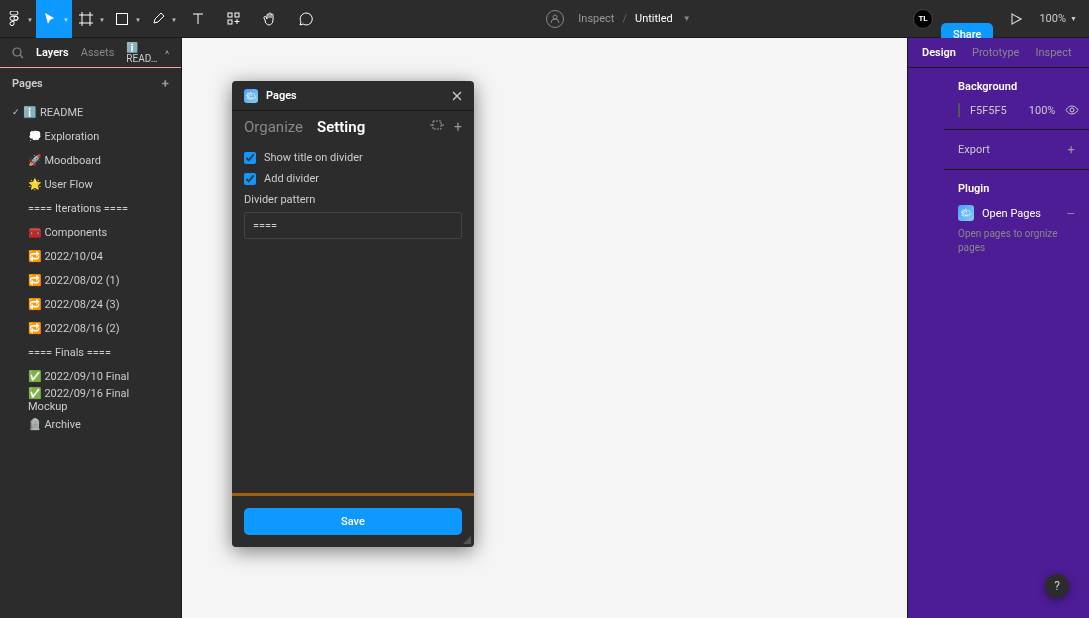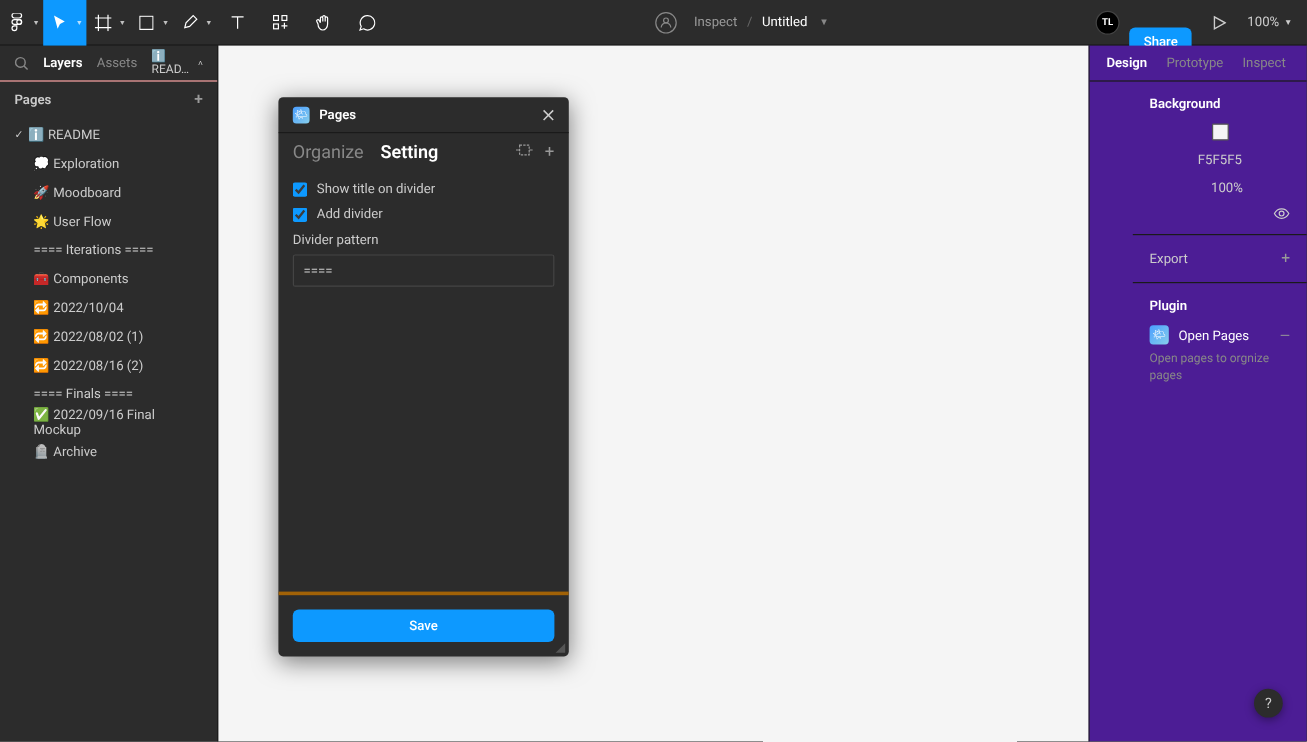--- a/index.html
+++ b/index.html
@@ -48,21 +48,21 @@
     .canvas { flex: 1; background: #f5f5f5; position: relative; }
     
     
     .right-panel { width: 182px; background: #4c1d95; border-left: 1px solid #1a1a1a; display: flex; flex-direction: column; }
     .right-tabs { height: 30px; display: flex; align-items: center; padding: 0 14px; gap: 16px; border-bottom: 1px solid #1a1a1a; }
     .right-tab { color: #888; font-size: 11px; cursor: pointer; }
     .right-tab.active { color: #fff; font-weight: 600; }
     
     .section { padding: 12px 14px; border-bottom: 1px solid #1a1a1a; margin-left: 36px; }
     .section-title { font-size: 11px; color: #fff; font-weight: 600; margin-bottom: 10px; }
-    .bg-row { display: flex; align-items: center; gap: 10px; font-size: 11px; color: #ccc; flex-direction: column; }
+    .bg-row { display: flex; align-items: center; gap: 10px; font-size: 11px; color: #ccc; }
     .color-swatch { width: 14px; height: 14px; background: #f5f5f5; border: 1px solid #555; border-radius: 1px; }
     .eye-icn { margin-left: auto; color: #ccc; }
     .export-row { display: flex; align-items: center; justify-content: space-between; color: #ccc; }
     .export-row .plus { color: #999; cursor: pointer; font-size: 13px; }
     
     .plugin-row { display: flex; align-items: center; gap: 8px; color: #fff; font-size: 11px; margin-bottom: 6px; }
     .plugin-icn { width: 16px; height: 16px; background: linear-gradient(135deg, #4a9eff, #87ceeb); border-radius: 3px; display: flex; align-items: center; justify-content: center; font-size: 9px; }
     .plugin-row .minus { margin-left: auto; color: #999; }
     .plugin-desc { color: #888; font-size: 10px; line-height: 1.4; }
     
@@ -209,22 +209,24 @@
 
     <div class="pages-list" id="pages-list">
         <div class="page-item selected">ℹ️ README</div>
         <div class="page-item">💭 Exploration</div>
         <div class="page-item">🚀 Moodboard</div>
         <div class="page-item">🌟 User Flow</div>
         <div class="page-item">==== Iterations ====</div>
         <div class="page-item">🧰 Components</div>
         <div class="page-item">🔁 2022/10/04</div>
         <div class="page-item">🔁 2022/08/02 (1)</div>
+        <div class="page-item">🔁 2022/08/24 (3)</div>
         <div class="page-item">🔁 2022/08/16 (2)</div>
         <div class="page-item">==== Finals ====</div>
+        <div class="page-item">✅ 2022/09/10 Final</div>
         <div class="page-item">✅ 2022/09/16 Final Mockup</div>
         <div class="page-item">🪦 Archive</div>
       </div>
   </div>
 
   <div class="canvas"></div>
 
   <div class="right-panel">
     <div class="right-tabs">
       <span class="right-tab active">Design</span>

